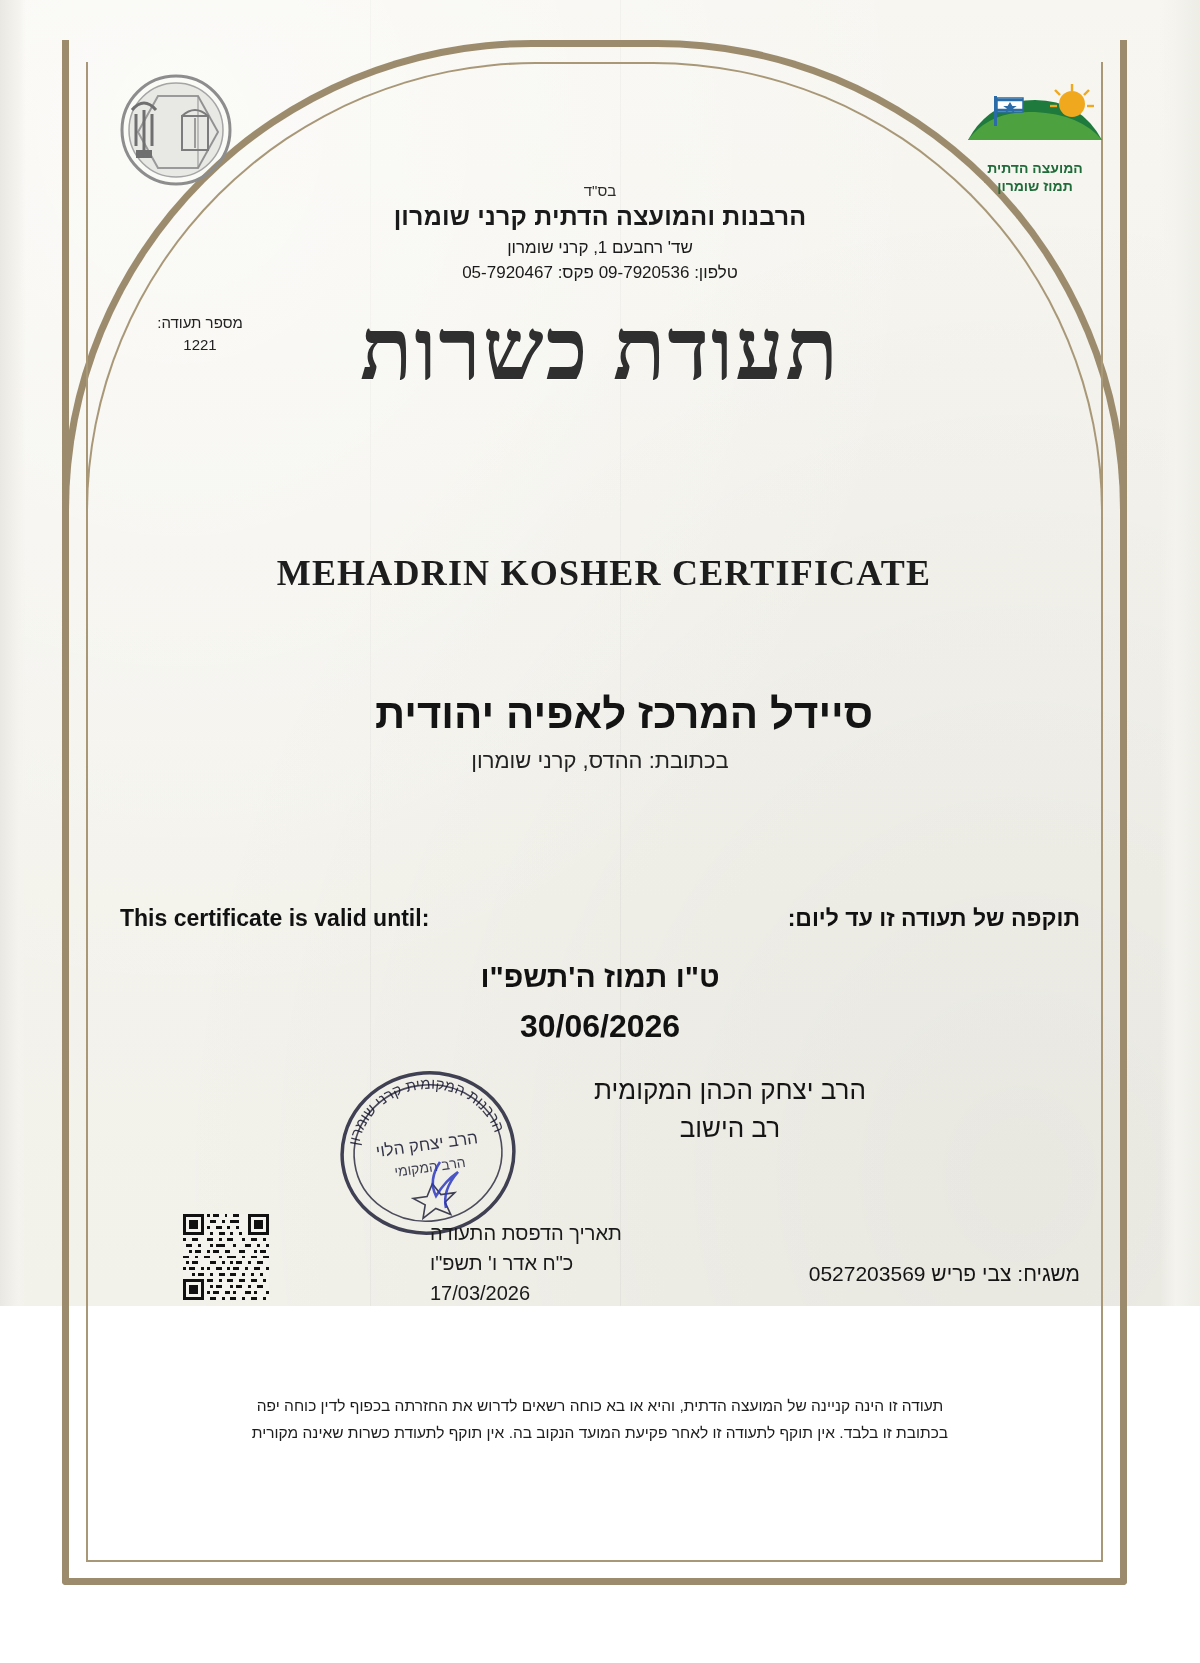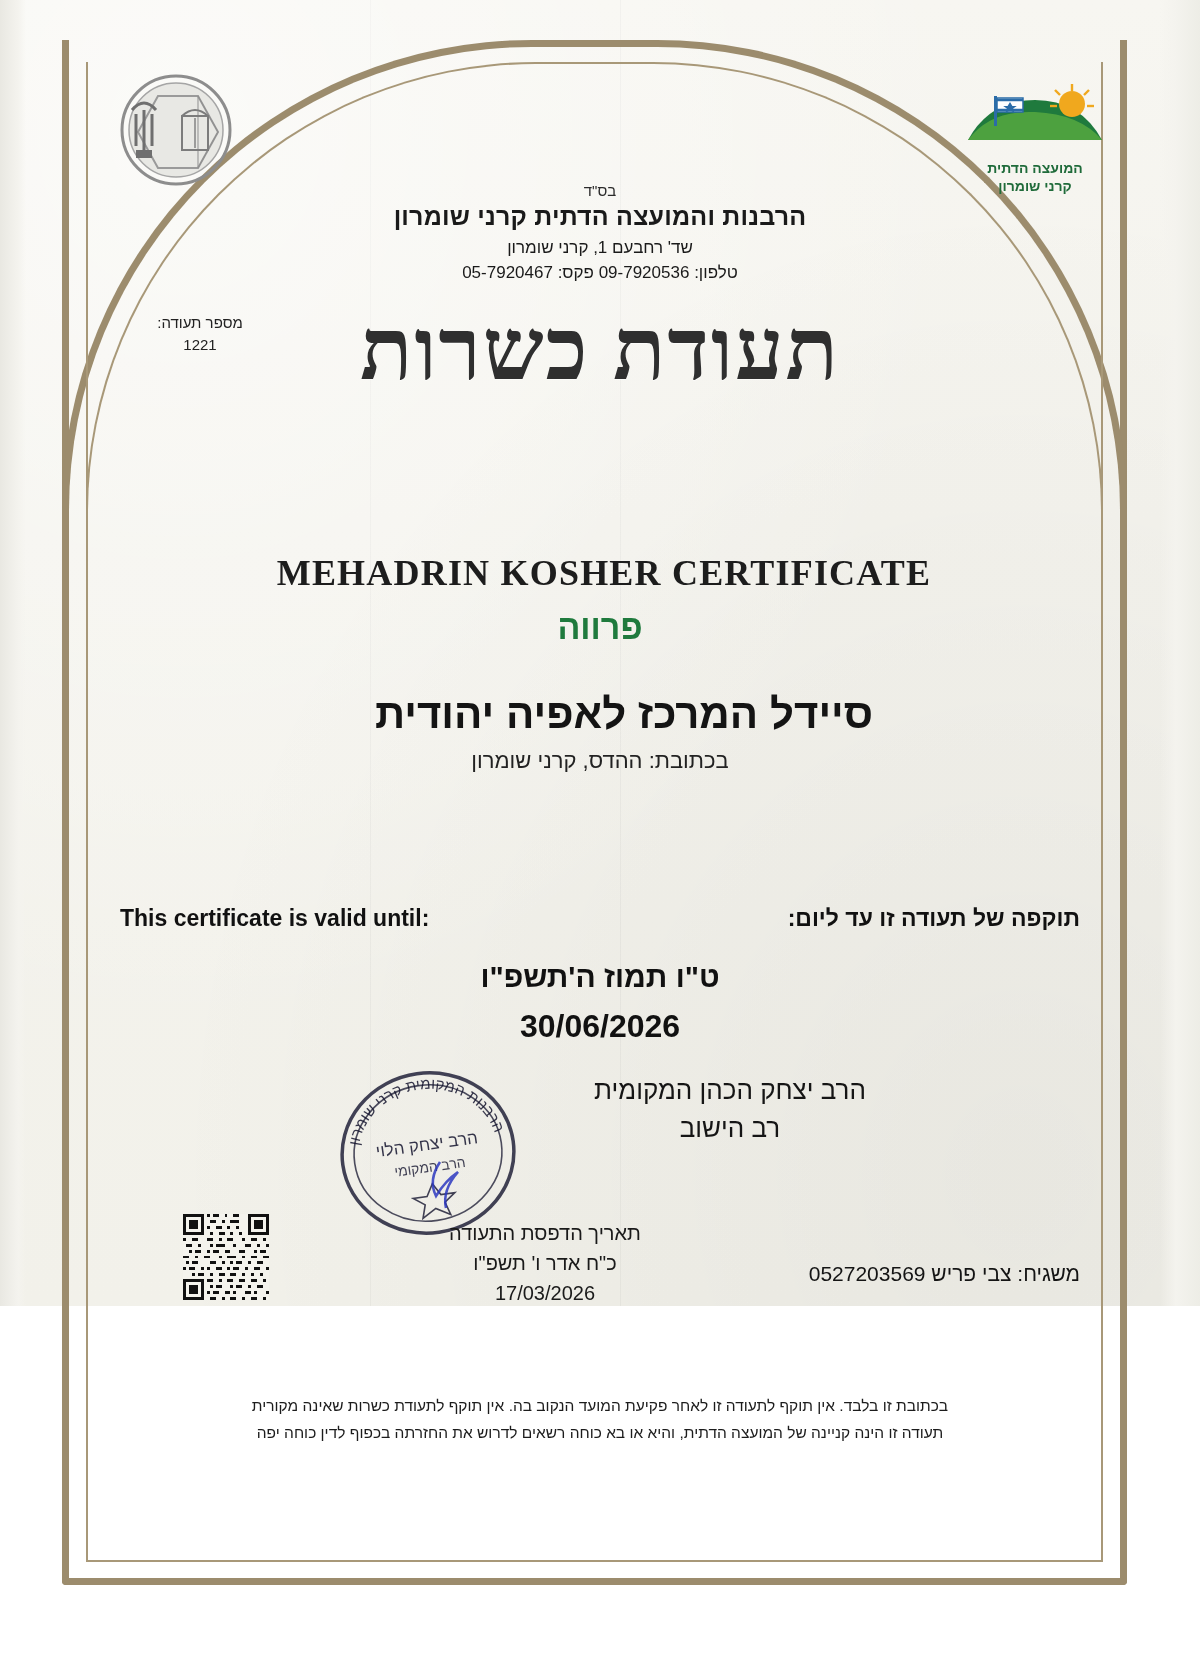--- a/index.html
+++ b/index.html
@@ -183,21 +183,21 @@
 
   
   .stamp {
     position: absolute; left: 322px; top: 1058px; width: 212px; height: 190px;
   }
   .stamp svg { width: 100%; height: 100%; }
 
   
   .issue {
     position: absolute; left: 430px; top: 1218px; width: 230px;
-    text-align: center; direction: rtl;
+    text-align: left; direction: rtl;
     font-size: 20px; line-height: 1.5; color: #1a1a1a;
   }
 
   
   .supervisor {
     position: absolute; right: 120px; top: 1262px;
     direction: rtl; font-size: 21px; color: #141414;
   }
 
   
@@ -251,41 +251,40 @@
         <path d="M100 24 h7"></path>
           <path d="M137 24 h7"></path>
       </g>
       <rect x="44" y="14" width="3" height="30" fill="#2b6ca8"></rect>
       <path d="M47 16 h26 v14 h-26 z" fill="#ffffff" stroke="#2b6ca8" stroke-width="1.5"></path>
       <path d="M47 18 h26 M47 28 h26" stroke="#2b6ca8" stroke-width="2.6"></path>
       <polygon points="60,20 62.4,24 66.8,24 63.2,26.6 64.6,31 60,28.3 55.4,31 56.8,26.6 53.2,24 57.6,24" fill="#2b6ca8"></polygon>
     </svg>
     <div class="council-text">
       <div class="l1">המועצה הדתית</div>
-      <div class="l2">קרני שומרון</div>
+      <div class="l2">תמוז שומרון</div>
     </div>
   </div>
 
   <div class="head">
     <div class="bsd">בס"ד</div>
     <div class="org">הרבנות והמועצה הדתית קרני שומרון</div>
     <div class="addr">שד' רחבעם 1, קרני שומרון</div>
     <div class="phone">טלפון: 09-7920536 פקס: 05-7920467</div>
   </div>
 
   <div class="cert-no">
     <div>מספר תעודה:</div>
     <div>1221</div>
   </div>
 
   <div class="title-he">
     <span>תעודת כשרות</span>
   </div>
   <div class="title-en">MEHADRIN KOSHER CERTIFICATE</div>
-  <div class="parve">פרווה</div>
 
   <div class="biz-name">סיידל המרכז לאפיה יהודית</div>
   <div class="biz-addr">בכתובת: ההדס, קרני שומרון</div>
 
   <div class="valid-row">
     <div class="valid-en">This certificate is valid until:</div>
     <div class="valid-he">תוקפה של תעודה זו עד ליום:</div>
   </div>
   <div class="valid-date-he">ט"ו תמוז ה'תשפ"ו</div>
   <div class="valid-date-greg">30/06/2026</div>
@@ -439,16 +438,16 @@
           <rect x="13" y="28" width="1" height="1"></rect>
         <rect x="16" y="28" width="2" height="1"></rect>
           <rect x="20" y="28" width="1" height="1"></rect>
         <rect x="23" y="28" width="2" height="1"></rect>
           <rect x="27" y="28" width="1" height="1"></rect>
       </g>
     </svg>
   </div>
 
   <div class="footer">
+    <div>תעודה זו הינה קניינה של המועצה הדתית, והיא או בא כוחה רשאים לדרוש את החזרתה בכפוף לדין כוחה יפה</div>
     <div>בכתובת זו בלבד. אין תוקף לתעודה זו לאחר פקיעת המועד הנקוב בה. אין תוקף לתעודת כשרות שאינה מקורית</div>
-    <div>תעודה זו הינה קניינה של המועצה הדתית, והיא או בא כוחה רשאים לדרוש את החזרתה בכפוף לדין כוחה יפה</div>
   </div>
 </div>
 
 </body></html>

